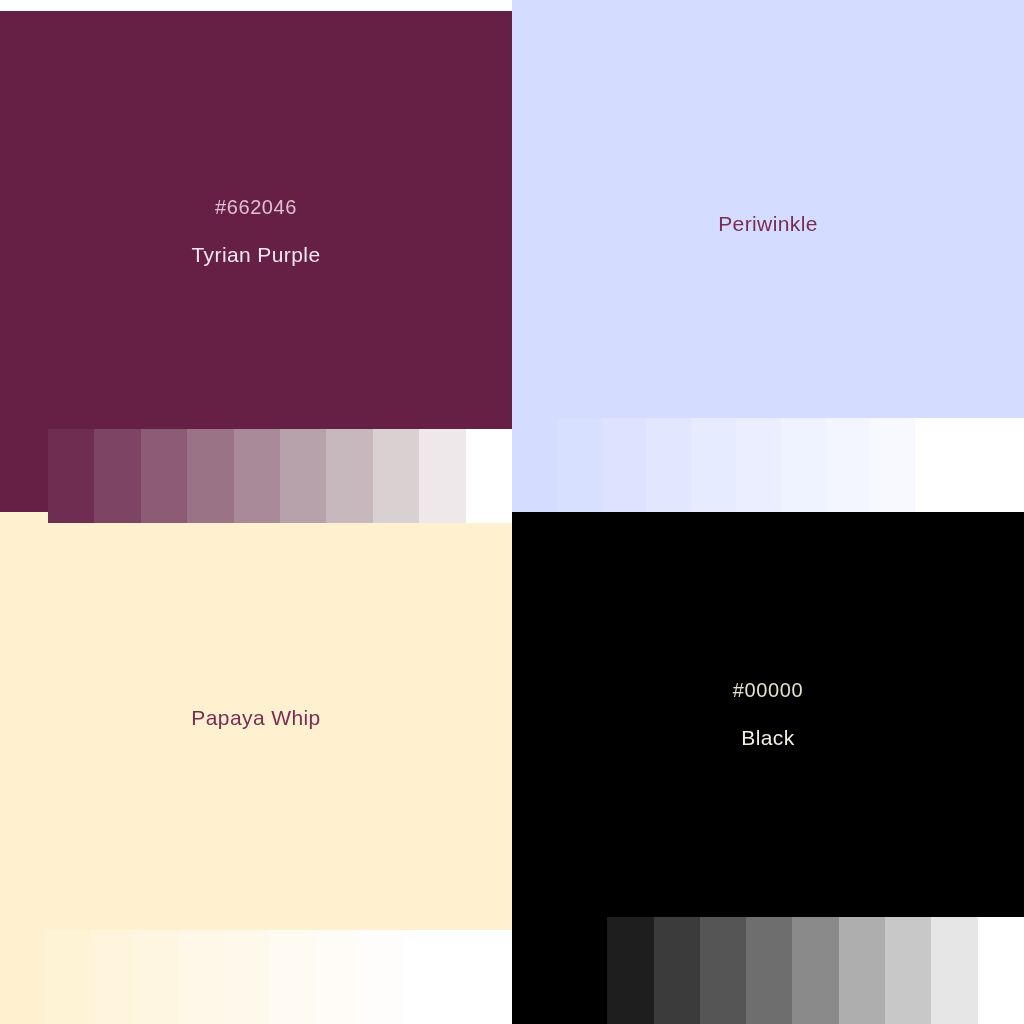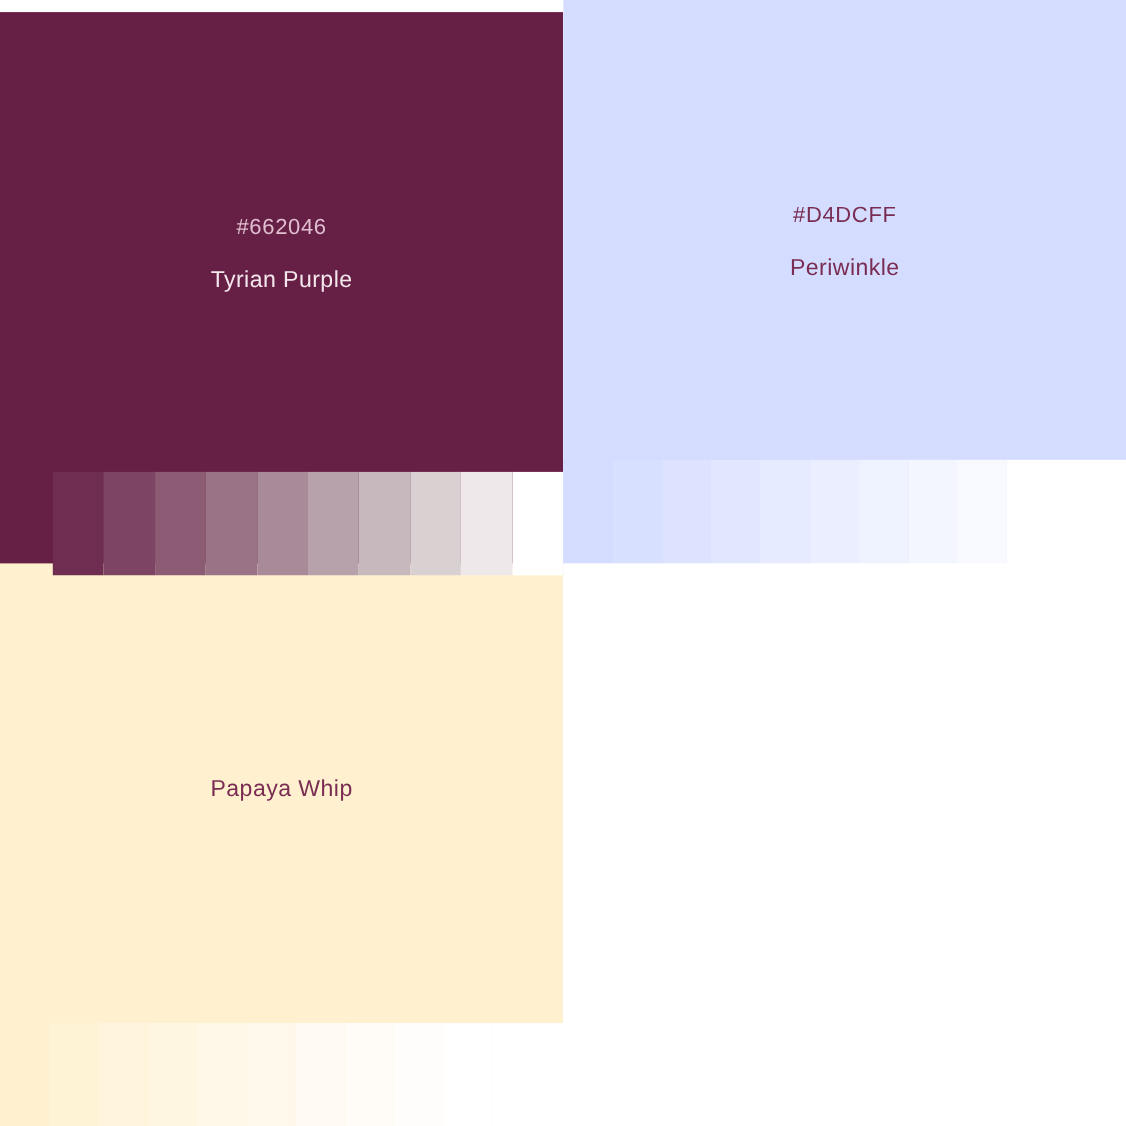--- a/index.html
+++ b/index.html
@@ -117,21 +117,20 @@
         <div class="tint-step" style="background-color: rgb(198, 184, 189);"></div>
         <div class="tint-step" style="background-color: rgb(217, 208, 210);"></div>
         <div class="tint-step" style="background-color: rgb(239, 232, 234);"></div>
         <div class="tint-step" style="background-color: rgb(255, 255, 255);"></div>
       </div>
   </div>
 
   <div class="swatch swatch-q2">
     <div class="swatch-fill" style="background-color: rgb(212, 220, 255);"></div>
     <div class="swatch-labels">
-      <span class="hex-label" style="color: rgb(122, 45, 82);">#D4DCFF</span>
       <span class="name-label" style="color: rgb(122, 45, 82);">Periwinkle</span>
     </div>
     <div class="tint-strip strip-q2">
         <div class="tint-step" style="background-color: rgb(212, 220, 255);"></div>
         <div class="tint-step" style="background-color: rgb(216, 224, 255);"></div>
         <div class="tint-step" style="background-color: rgb(221, 227, 255);"></div>
         <div class="tint-step" style="background-color: rgb(225, 231, 255);"></div>
         <div class="tint-step" style="background-color: rgb(230, 235, 255);"></div>
         <div class="tint-step" style="background-color: rgb(234, 238, 255);"></div>
         <div class="tint-step" style="background-color: rgb(239, 242, 255);"></div>
@@ -155,14 +154,33 @@
         <div class="tint-step" style="background-color: rgb(255, 247, 231);"></div>
         <div class="tint-step" style="background-color: rgb(255, 249, 236);"></div>
         <div class="tint-step" style="background-color: rgb(255, 250, 242);"></div>
         <div class="tint-step" style="background-color: rgb(255, 252, 247);"></div>
         <div class="tint-step" style="background-color: rgb(255, 253, 251);"></div>
         <div class="tint-step" style="background-color: rgb(255, 255, 255);"></div>
       </div>
     <div class="strip-tail tail-q3"></div>
   </div>
 
+  <div class="swatch swatch-q4">
+    <div class="swatch-fill" style="background-color: rgb(0, 0, 0);"></div>
+    <div class="swatch-labels">
+      <span class="hex-label" style="color: rgb(232, 224, 204);">#00000</span>
+      <span class="name-label" style="color: rgb(242, 238, 228);">Black</span>
+    </div>
+    <div class="tint-strip strip-q4">
+        <div class="tint-step" style="background-color: rgb(0, 0, 0);"></div>
+        <div class="tint-step" style="background-color: rgb(30, 30, 30);"></div>
+        <div class="tint-step" style="background-color: rgb(59, 59, 59);"></div>
+        <div class="tint-step" style="background-color: rgb(85, 85, 85);"></div>
+        <div class="tint-step" style="background-color: rgb(110, 110, 110);"></div>
+        <div class="tint-step" style="background-color: rgb(138, 138, 138);"></div>
+        <div class="tint-step" style="background-color: rgb(174, 174, 174);"></div>
+        <div class="tint-step" style="background-color: rgb(200, 200, 200);"></div>
+        <div class="tint-step" style="background-color: rgb(230, 230, 230);"></div>
+        <div class="tint-step" style="background-color: rgb(255, 255, 255);"></div>
+      </div>
+  </div>
 
 </div>
 
 </body></html>

